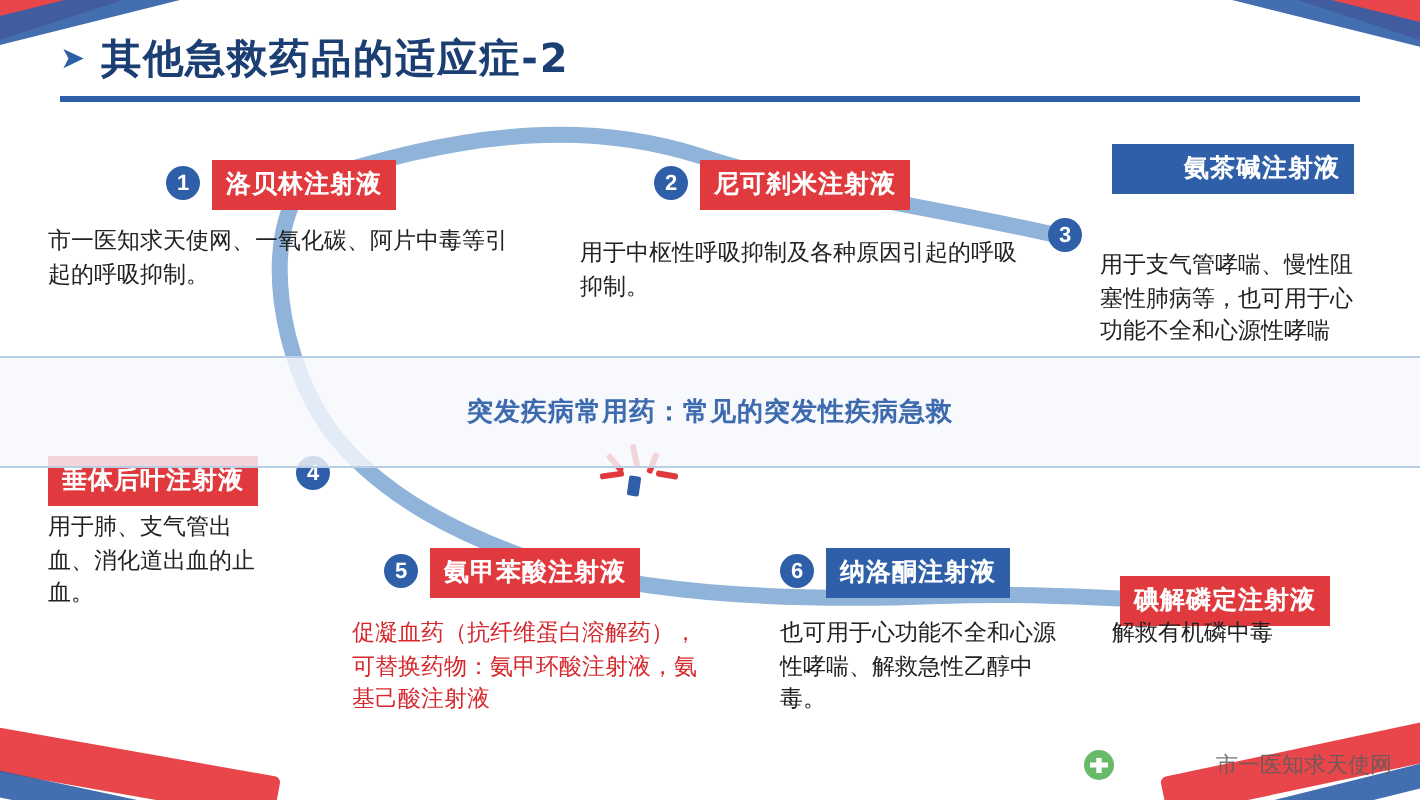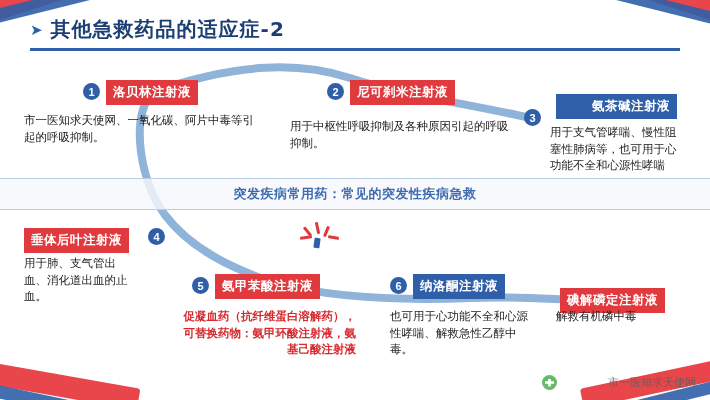--- a/index.html
+++ b/index.html
@@ -44,28 +44,28 @@
   svg.flow{position:absolute;left:0;top:0;width:710px;height:400px;pointer-events:none;}
 
   
   .hdr{position:absolute;color:#fff;font-weight:bold;font-size:12.5px;
        padding:4px 7px;white-space:nowrap;letter-spacing:.5px;
        font-family:"DejaVu Sans","Liberation Sans",sans-serif;}
   .hdr.red{background:#e03a3e;}
   .hdr.blue{background:#2f5fa8;}
   .body-txt{position:absolute;font-size:11.5px;line-height:1.45;color:#222;
        font-family:"DejaVu Sans","Liberation Sans",sans-serif;}
-  .body-txt.red{color:#d6292e;font-weight:bold;text-align:right;}
+  .body-txt.red{color:#d6292e;font-weight:normal;}
   .badge{position:absolute;width:17px;height:17px;border-radius:50%;
        background:#2f5fa8;color:#fff;font-size:11px;font-weight:bold;
        display:flex;align-items:center;justify-content:center;
        font-family:"Liberation Sans",sans-serif;}
 
   
-  .wm-band{position:absolute;left:0;top:178px;width:710px;height:32px;
+  .wm-band{position:absolute;left:0;top:178px;width:710px;height:56px;
        background:rgba(245,248,252,0.82);display:flex;align-items:center;justify-content:center;}
   .wm-band .line{position:absolute;left:0;width:100%;height:1px;background:#b9cde4;}
   .wm-band .line.top{top:0;}
   .wm-band .line.bottom{bottom:0;}
   .wm-text{font-size:13px;color:#2f5fa8;font-weight:bold;letter-spacing:.5px;
        font-family:"DejaVu Sans","Liberation Sans",sans-serif;opacity:.92;}
 
   
   .wm-br{position:absolute;right:14px;bottom:10px;display:flex;align-items:center;gap:5px;opacity:.85;}
   .wm-logo{width:15px;height:15px;border-radius:50%;background:#4caf50;position:relative;}
@@ -111,21 +111,21 @@
 
   <div class="badge" style="left:83px;top:83px;">1</div>
   <div class="hdr red" style="left:106px;top:80px;">洛贝林注射液</div>
   <div class="body-txt" style="left:24px;top:112px;width:230px;">市一医知求天使网、一氧化碳、阿片中毒等引起的呼吸抑制。</div>
 
   <div class="badge" style="left:327px;top:83px;">2</div>
   <div class="hdr red" style="left:350px;top:80px;">尼可刹米注射液</div>
   <div class="body-txt" style="left:290px;top:118px;width:225px;">用于中枢性呼吸抑制及各种原因引起的呼吸抑制。</div>
 
   <div class="badge" style="left:524px;top:109px;">3</div>
-  <div class="hdr blue" style="left:556px;top:94px;padding-left:36px;">氨茶碱注射液</div>
+  <div class="hdr blue" style="left:556px;top:72px;padding-left:36px;">氨茶碱注射液</div>
   <div class="body-txt" style="left:550px;top:124px;width:132px;">用于支气管哮喘、慢性阻塞性肺病等，也可用于心功能不全和心源性哮喘</div>
 
   <div class="badge" style="left:148px;top:228px;">4</div>
   <div class="hdr red" style="left:24px;top:228px;">垂体后叶注射液</div>
   <div class="body-txt" style="left:24px;top:255px;width:106px;">用于肺、支气管出血、消化道出血的止血。</div>
 
   <div class="badge" style="left:192px;top:277px;">5</div>
   <div class="hdr red" style="left:215px;top:274px;">氨甲苯酸注射液</div>
   <div class="body-txt red" style="left:176px;top:308px;width:180px;">促凝血药（抗纤维蛋白溶解药），可替换药物：氨甲环酸注射液，氨基己酸注射液</div>
 

